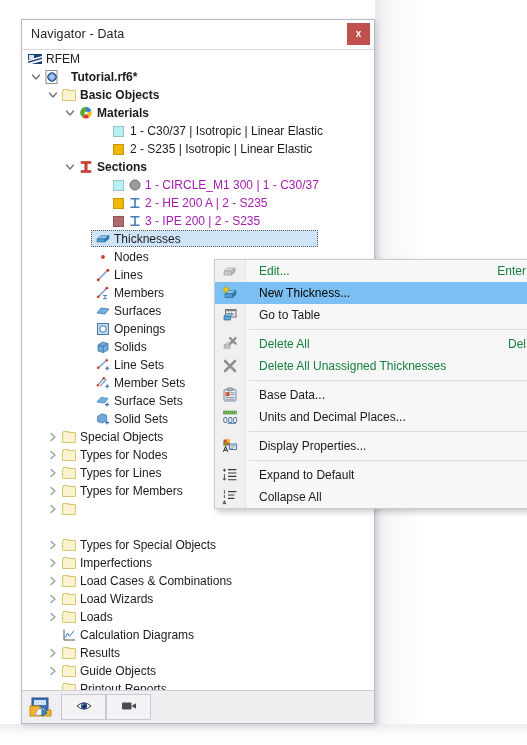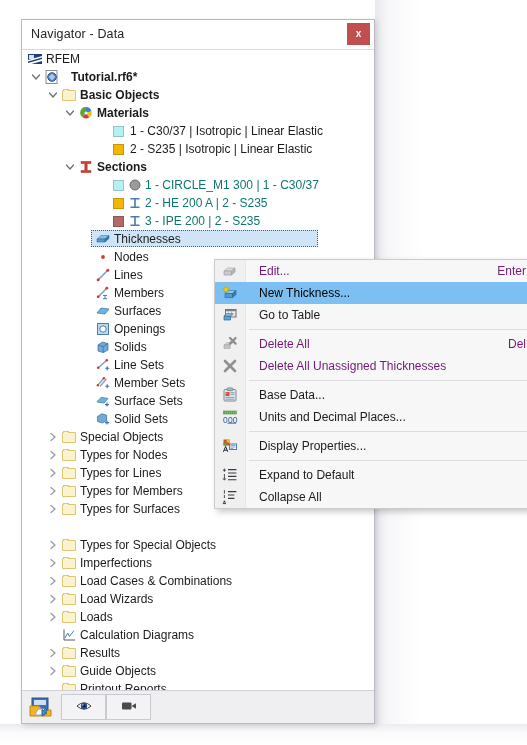--- a/index.html
+++ b/index.html
@@ -48,32 +48,32 @@
 
   
   .folder{position:absolute;top:4px;width:14px;height:11px;
      background:#fbf3d0;border:1px solid #d8c672;border-radius:1px 1px 0 0;box-sizing:border-box;}
   .folder:before{content:"";position:absolute;left:0;top:-2px;width:6px;height:2px;
      background:#fbf3d0;border:1px solid #d8c672;border-bottom:none;box-sizing:border-box;border-radius:1px 1px 0 0;}
 
   
   .sw{position:absolute;top:4px;width:11px;height:11px;border:1px solid rgba(0,0,0,.18);box-sizing:border-box;}
 
-  .blue-txt{color:#0f766e;}
+  .blue-txt{color:#a21caf;}
   .bold{font-weight:bold;}
 
   
   #ctxmenu{position:absolute;left:192px;top:239px;width:327px;
     background:#f7f7f7;border:1px solid #cbcbcb;box-sizing:border-box;
     box-shadow:3px 3px 6px rgba(60,60,70,.28);}
   #ctxmenu .gutter{position:absolute;left:0;top:0;width:30px;bottom:0;background:#f0f0f0;border-right:1px solid #e6e6e6;}
   .mi{position:relative;height:22px;line-height:22px;white-space:nowrap;z-index:2;}
   .mi .mtext{position:absolute;left:44px;top:0;font-size:12px;color:#1b1b1b;}
   .mi .mkey{position:absolute;right:14px;top:0;font-size:12px;color:#4c4c4c;}
-  .mi.disabled .mtext,.mi.disabled .mkey{color:#701a75;}
+  .mi.disabled .mtext,.mi.disabled .mkey{color:#15803d;}
   .mi.hl{background:#7cc0f3;}
   .mi.hl .mtext{color:#000;}
   .mi .micon{position:absolute;left:7px;top:3px;width:16px;height:16px;}
   .mi .micon svg{display:block;}
   .msep{position:relative;height:7px;z-index:2;}
   .msep i{position:absolute;left:34px;right:7px;top:3px;height:1px;background:#dcdcdc;display:block;}
 
   
   #bottombar{position:absolute;left:0;bottom:0;width:352px;height:33px;background:#efeff1;border-top:1px solid #cfcfd6;box-sizing:border-box;}
   #bottombar .tabicon{position:absolute;left:7px;top:5px;width:24px;height:22px;}
@@ -344,21 +344,20 @@
         <span class="folder" style="left: 40px;"></span>
         <span class="lbl" style="left: 58px;">Types for Members</span>
       </div>
       <div class="row" style="top: 450px; position: absolute; left: 0px; right: 0px;">
         <span class="chev" style="left: 26px;">
           <svg width="10" height="10" viewBox="0 0 10 10">
             <path d="M3 1.5 L7 5 L3 8.5" fill="none" stroke="#9a9aa2" stroke-width="1.3" stroke-linecap="round" stroke-linejoin="round"></path>
           </svg>
         </span>
         <span class="folder" style="left: 40px;"></span>
-        <span class="lbl" style="left: 58px;">Types for Surfaces</span>
       </div>
       <div class="row" style="top: 486px; position: absolute; left: 0px; right: 0px;">
         <span class="chev" style="left: 26px;">
           <svg width="10" height="10" viewBox="0 0 10 10">
             <path d="M3 1.5 L7 5 L3 8.5" fill="none" stroke="#9a9aa2" stroke-width="1.3" stroke-linecap="round" stroke-linejoin="round"></path>
           </svg>
         </span>
         <span class="folder" style="left: 40px;"></span>
         <span class="lbl" style="left: 58px;">Types for Special Objects</span>
       </div>

